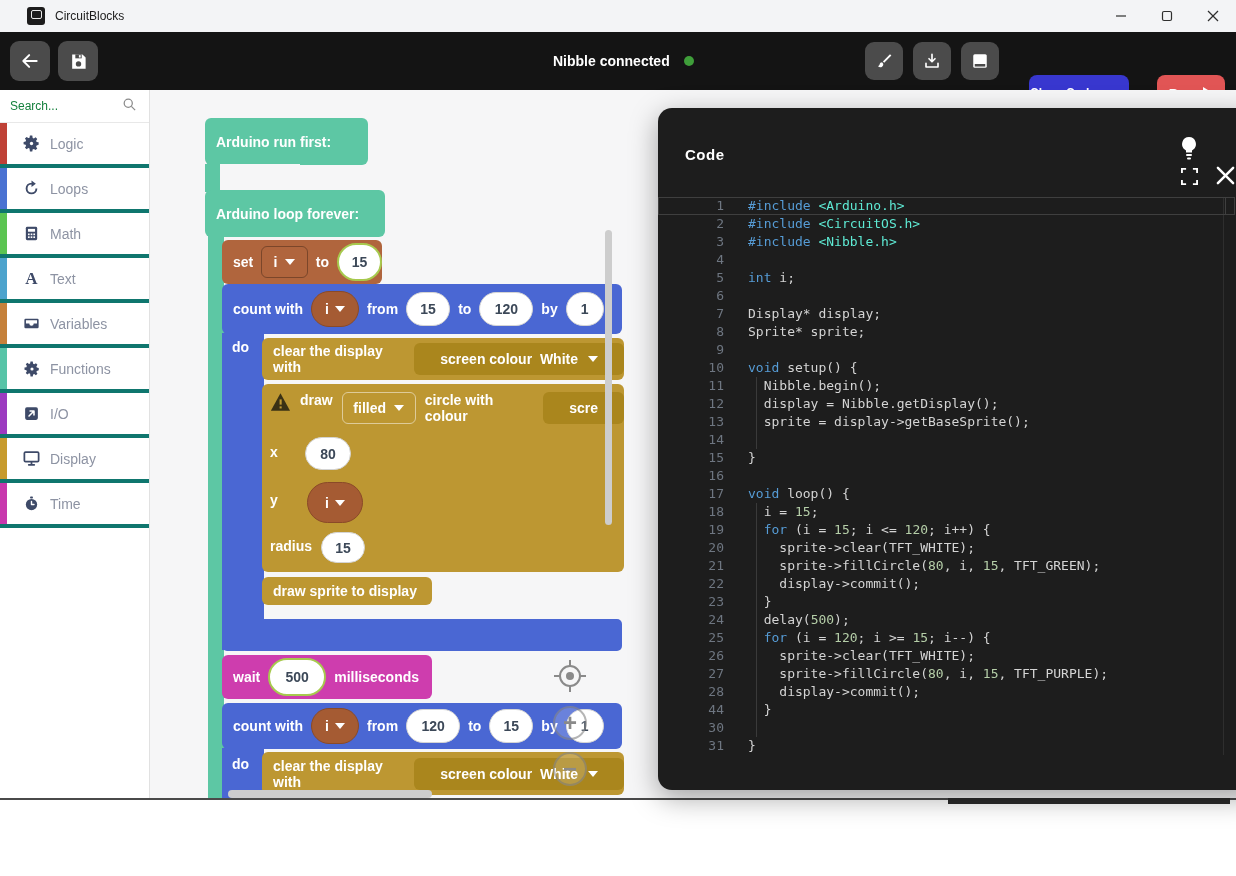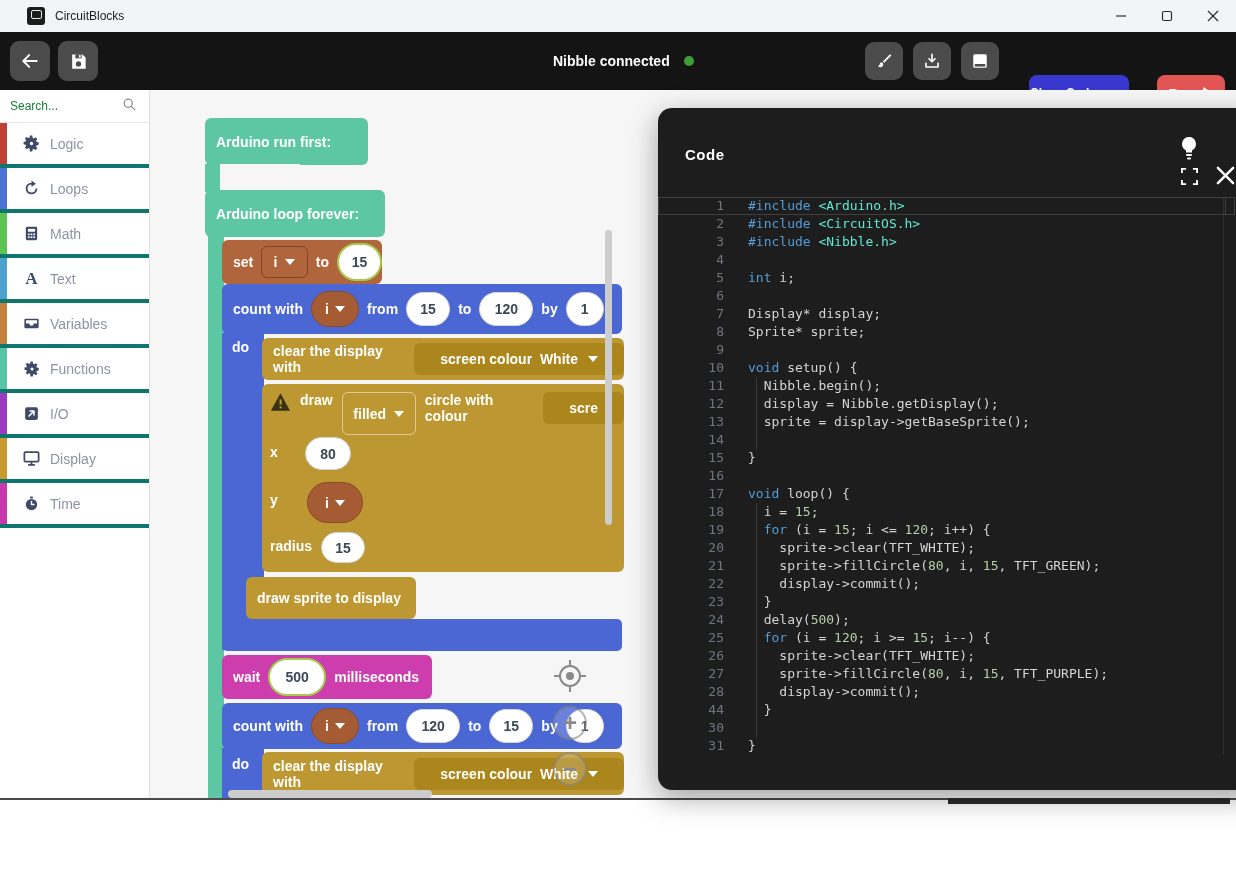--- a/index.html
+++ b/index.html
@@ -328,21 +328,21 @@
   </div>
 
   <div class="blk gold" style="left:112px;top:294px;width:362px;height:188px">
     <div style="display:flex;gap:9px;padding:8px 0 0 8px">
       <svg width="22" height="20" viewBox="0 0 24 22">
           <path d="M12 1L23 21H1z" fill="#3a3115"></path>
           <rect x="11" y="8" width="2.4" height="6" fill="#bd9732"></rect>
           <rect x="11" y="16" width="2.4" height="2.4" fill="#bd9732"></rect>
         </svg>
       <span>draw</span>
-      <span class="dd-light" style="width:78px;height:43px">
+      <span class="dd-light" style="width:78px;height:32px">
         <span>filled</span>
         <span class="caret"></span>
       </span>
       <span>circle with colour</span>
       <span class="dd-fill" style="height:32px">
         <span>scre</span>
       </span>
     </div>
     <span style="position:absolute;left:8px;top:60px">x</span>
     <span class="oval" style="position:absolute;left:43px;top:53px;width:46px;height:33px">
@@ -352,21 +352,21 @@
     <span class="var-oval" style="position:absolute;left:45px;top:98px;width:56px;height:41px">
         <span>i</span>
         <span class="caret"></span>
       </span>
     <span style="position:absolute;left:8px;top:154px">radius</span>
     <span class="oval" style="position:absolute;left:59px;top:148px;width:44px;height:31px">
         <span>15</span>
       </span>
   </div>
 
-  <div class="blk gold" style="left:96px;top:487px;width:170px;height:42px">
+  <div class="blk gold" style="left:112px;top:487px;width:170px;height:28px">
     <div class="row-flex">
         <span>draw sprite to display</span>
       </div>
   </div>
 
   <div class="blk magenta" style="left:72px;top:565px;width:210px;height:44px">
     <div class="row-flex">
       <span>wait</span>
       <span class="oval green-ring" style="width:58px;height:38px">
           <span>500</span>

